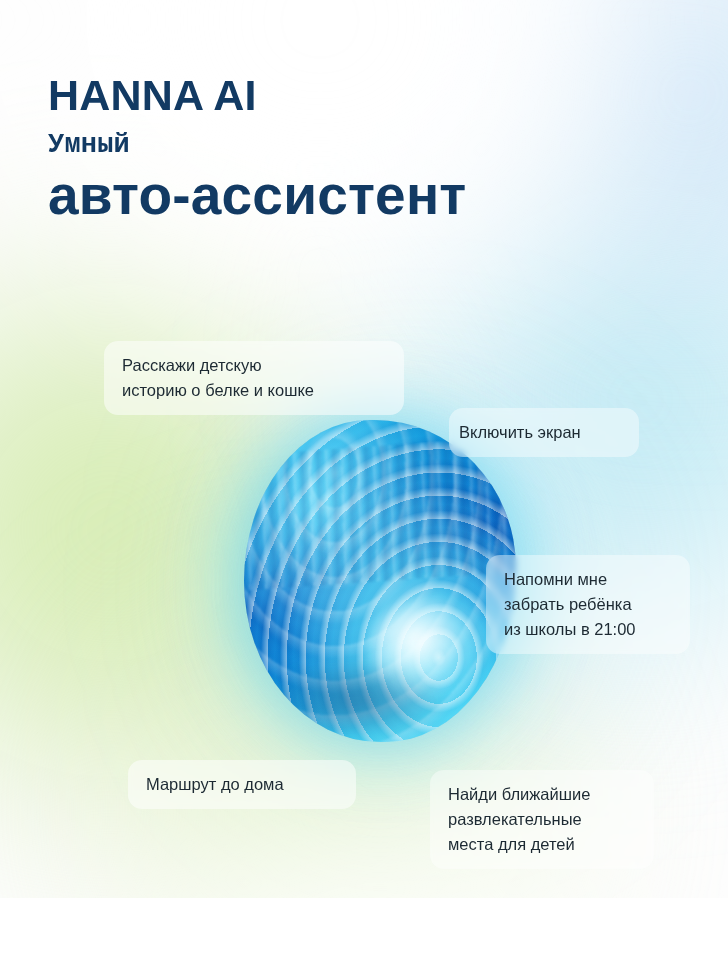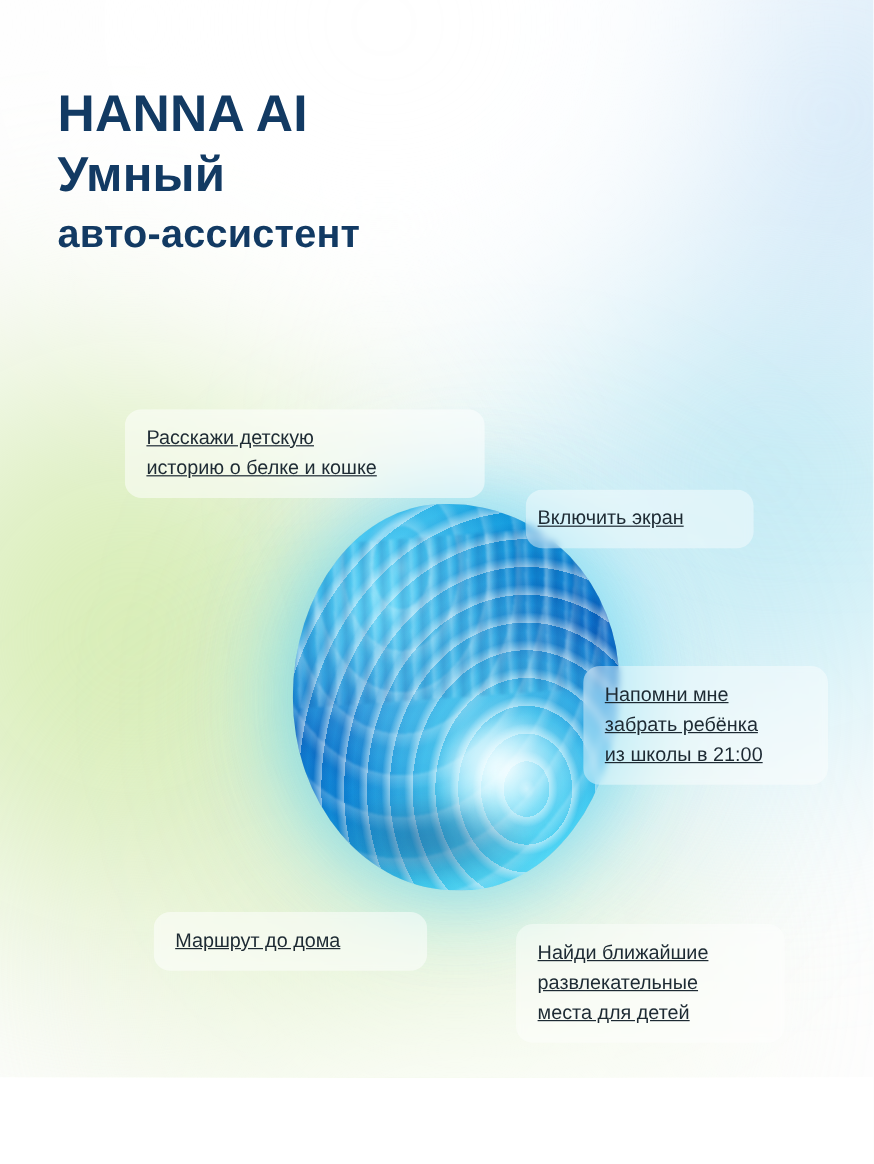--- a/index.html
+++ b/index.html
@@ -96,25 +96,26 @@
     font-family: "Liberation Sans", sans-serif;
     font-weight: 700;
     color: #123a63;
     letter-spacing: 0.2px;
   }
   .headline .line1 {
     font-size: 43px;
     line-height: 50px;
   }
   .headline .line2 {
-    font-size: 41px;
+    font-size: 27px;
     line-height: 50px;
+    font-family: Liberation Mono, monospace;
   }
   .headline .line3 {
-    font-size: 33px;
+    font-size: 55px;
     line-height: 50px;
   }
 
   
   .orb-wrap {
     position: absolute;
     left: 244px;
     top: 420px;
     width: 272px;
     height: 322px;
@@ -206,25 +207,24 @@
     border-radius: 14px;
     color: #1d2a33;
     font-size: 16.5px;
     line-height: 25px;
     padding: 12px 18px;
     backdrop-filter: blur(3px);
   }
   .chip span {
     display: block;
     white-space: pre-line;
-    text-decoration: underline;
   }
 
   #chip-story      { left: 104px; top: 341px; width: 300px; }
-  #chip-screen     { left: 438px; top: 408px; width: 190px; padding-left: 10px; }
+  #chip-screen     { left: 449px; top: 408px; width: 190px; padding-left: 10px; }
   #chip-music      { left: 36px;  top: 497px; width: 228px; }
   #chip-remind     { left: 486px; top: 555px; width: 204px; }
   #chip-climate    { left: 60px;  top: 643px; width: 222px; }
   #chip-route      { left: 128px; top: 760px; width: 228px; }
   #chip-places     { left: 430px; top: 770px; width: 224px; }
 
   .chip-faint { background: rgba(255, 255, 255, 0.42); }
 </style>
 </head>
 <body>

